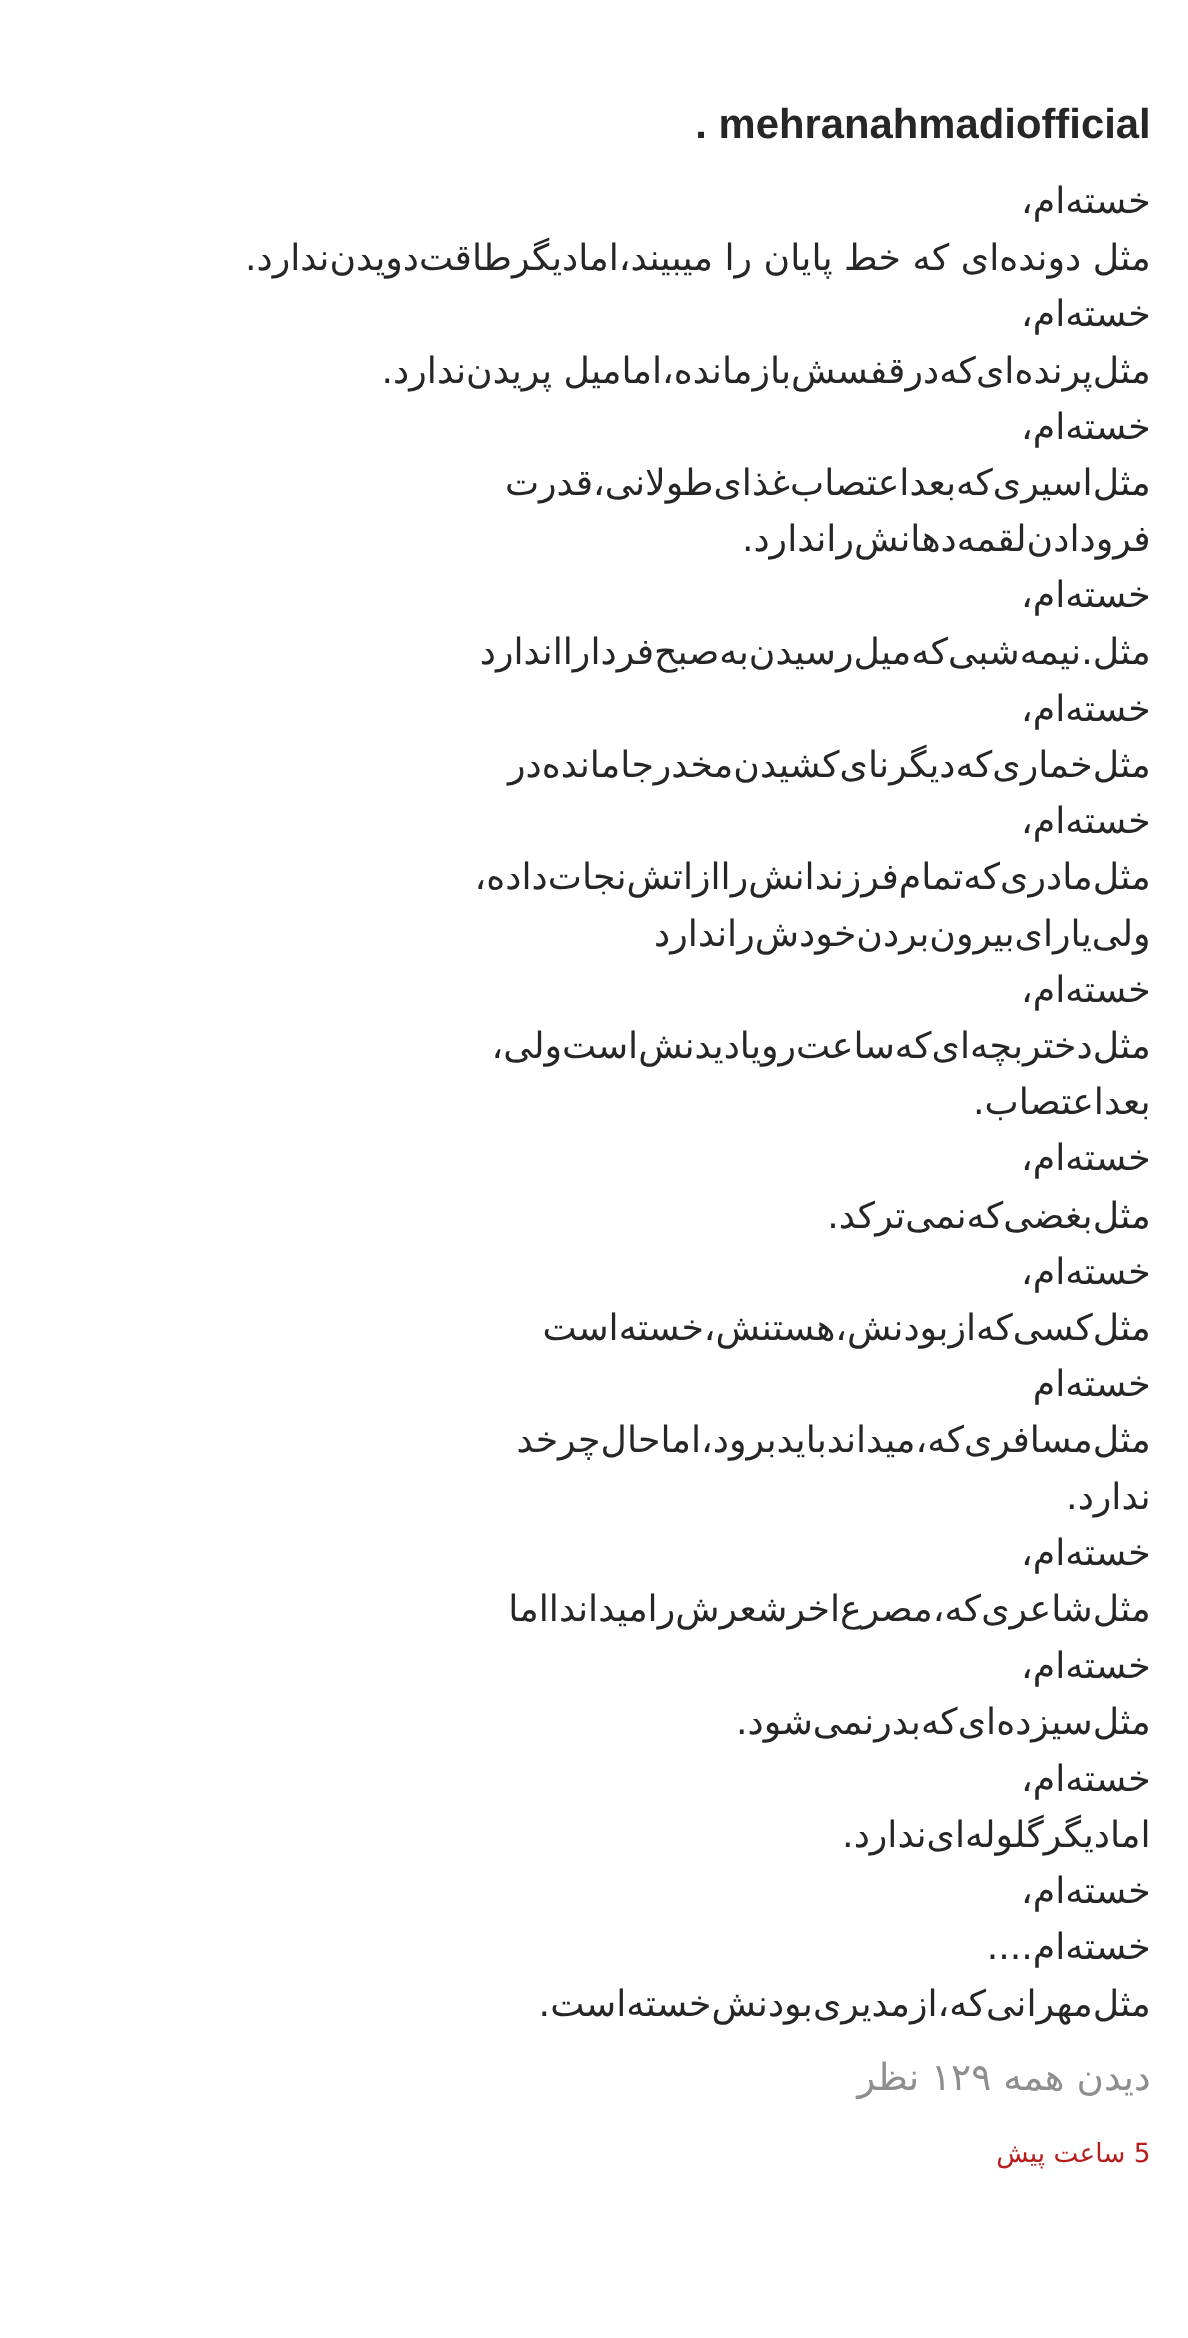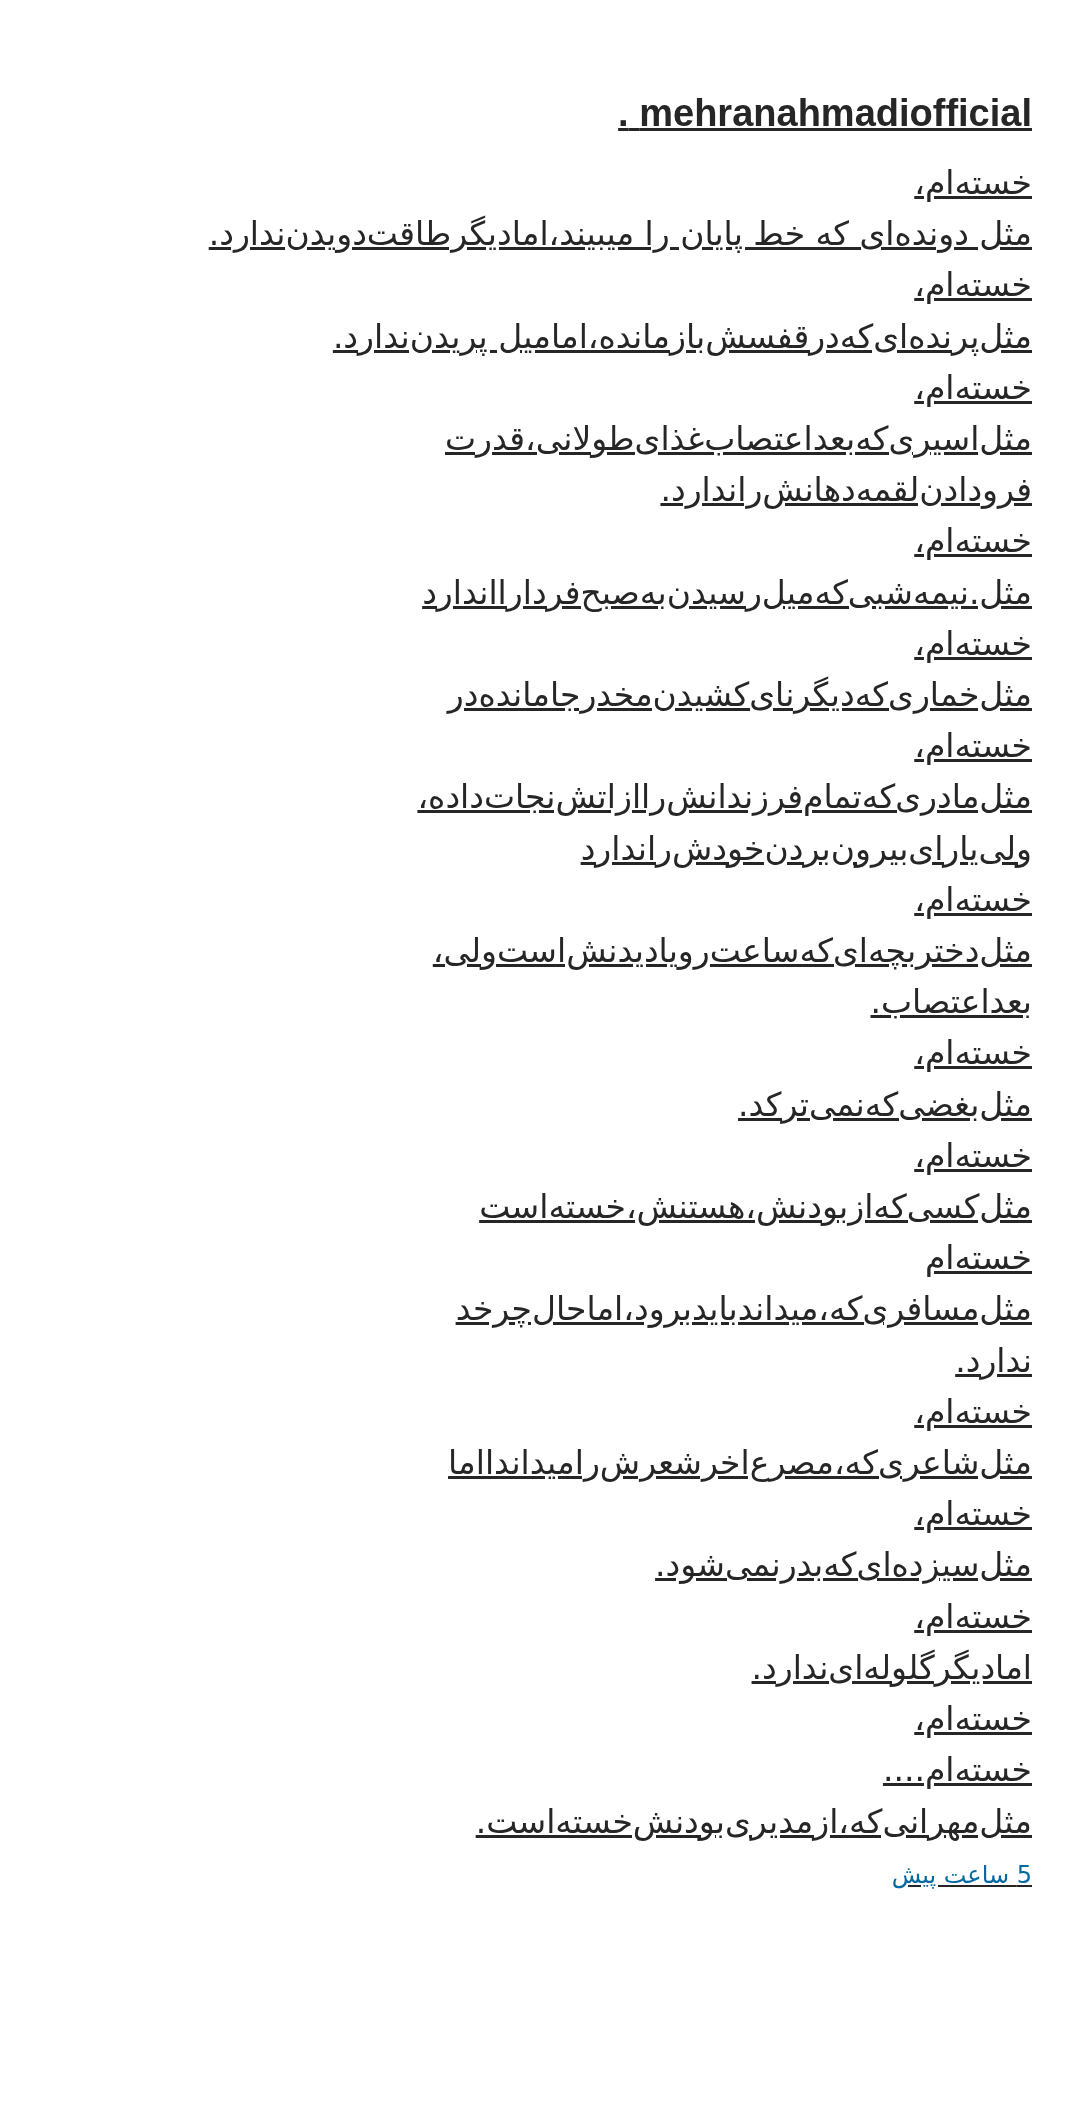--- a/index.html
+++ b/index.html
@@ -11,25 +11,24 @@
       width: 1080px;
       height: 2125px;
       position: relative;
       overflow: hidden;
       font-family: "DejaVu Sans", sans-serif;
       color: #262626;
     }
     .post {
       position: absolute;
       top: 88px;
-      right: 48px;
+      right: 34px;
       width: 980px;
       direction: rtl;
       text-align: right;
-      text-decoration: underline;
     }
     .username-row {
       direction: ltr;
       text-align: right;
       font-family: "Liberation Sans", sans-serif;
       font-weight: bold;
       font-size: 38px;
       line-height: 50px;
       color: #262626;
       height: 50px;
@@ -45,24 +44,24 @@
       white-space: nowrap;
     }
     .view-comments {
       margin-top: 16px;
       font-size: 34px;
       line-height: 52px;
       color: #8e8e8e;
       cursor: pointer;
     }
     .timestamp {
-      margin-top: 10px;
+      margin-top: 24px;
       font-size: 24px;
       line-height: 36px;
-      color: #0369a1;
+      color: #b91c1c;
     }
   </style>
 </head>
 <body>
 
 <div class="post">
   <div class="username-row">
     <span>.</span>
     <span> </span>
     <span>mehranahmadiofficial</span>
@@ -97,15 +96,16 @@
       <span class="line">مثل‌شاعری‌که،مصرع‌اخرشعرش‌رامیداندااما</span>
       <span class="line">خسته‌ام،</span>
       <span class="line">مثل‌سیزده‌ای‌که‌بدرنمی‌شود.</span>
       <span class="line">خسته‌ام،</span>
       <span class="line">امادیگرگلوله‌ای‌ندارد.</span>
       <span class="line">خسته‌ام،</span>
       <span class="line">خسته‌ام....</span>
       <span class="line">مثل‌مهرانی‌که،ازمدیری‌بودنش‌خسته‌است.</span>
     </div>
 
+  <div class="view-comments">دیدن همه ۱۲۹ نظر</div>
 
   <div class="timestamp">5 ساعت پیش</div>
 </div>
 
 </body></html>

